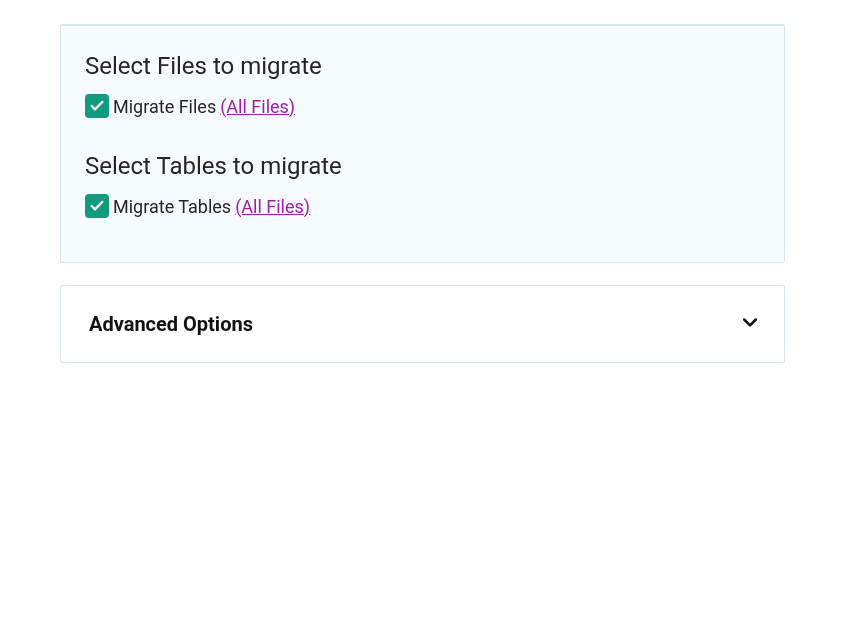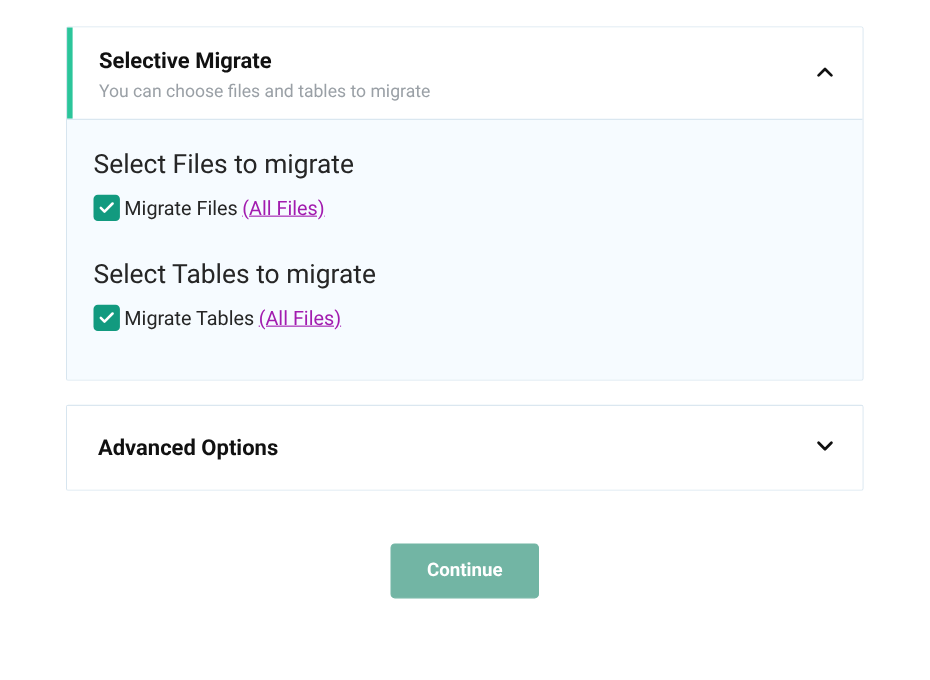--- a/index.html
+++ b/index.html
@@ -127,31 +127,20 @@
     .btn-secondary {
       background: #ffffff;
       color: #0e8f75;
       border-color: #0e8f75;
     }
   </style>
 </head>
 <body>
 
 <div class="accordion-panel">
-  <div class="panel-header with-accent">
-    <div>
-      <div class="panel-title">Selective Migrate</div>
-      <div class="panel-subtitle">You can choose files and tables to migrate</div>
-    </div>
-    <div class="chevron">
-      <svg viewBox="0 0 24 24" fill="none" stroke="#111" stroke-width="3" stroke-linecap="round" stroke-linejoin="round">
-        <polyline points="5 15 12 8 19 15"></polyline>
-      </svg>
-    </div>
-  </div>
   <div class="panel-body">
 
     <div class="section-block">
       <div class="section-label">Select Files to migrate</div>
       <div class="checkbox-row">
         <div class="checkbox">
           <svg viewBox="0 0 24 24" fill="none" stroke="#fff" stroke-width="3.5" stroke-linecap="round" stroke-linejoin="round">
             <polyline points="4 12 9 17 20 6"></polyline>
           </svg>
         </div>
@@ -180,14 +169,13 @@
     <div class="simple-title">Advanced Options</div>
     <div class="chevron">
       <svg viewBox="0 0 24 24" fill="none" stroke="#111" stroke-width="3" stroke-linecap="round" stroke-linejoin="round">
         <polyline points="5 9 12 16 19 9"></polyline>
       </svg>
     </div>
   </div>
 </div>
 
 <div class="button-row">
-  <button class="btn btn-primary">Continue</button>
 </div>
 
 </body></html>

